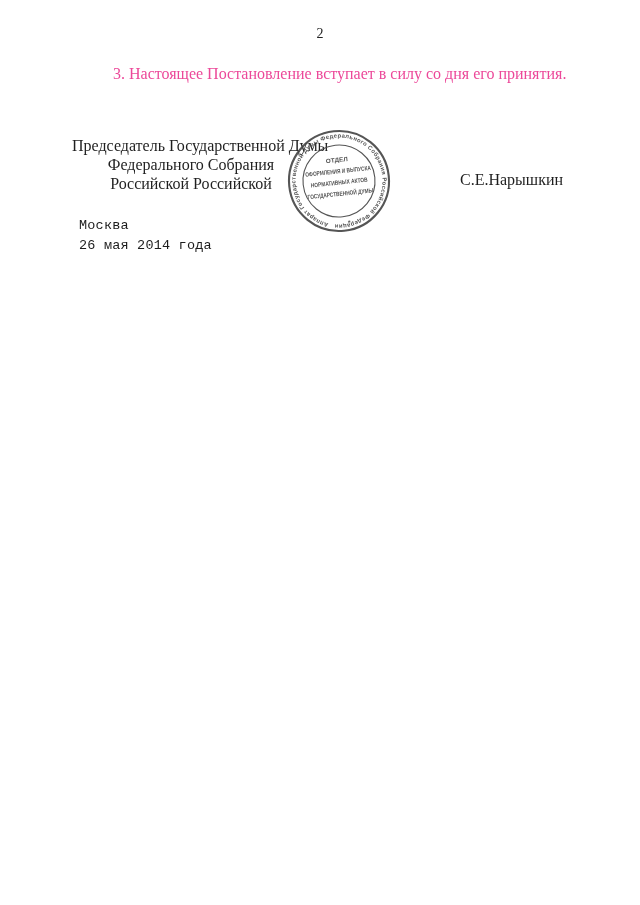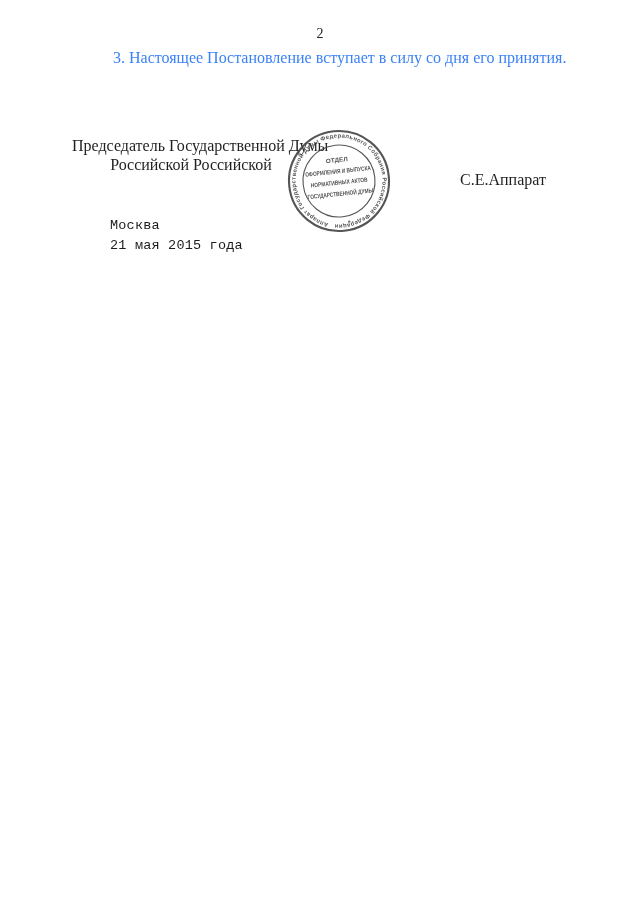--- a/index.html
+++ b/index.html
@@ -21,24 +21,24 @@
     top: 26px;
     left: 0;
     width: 640px;
     text-align: center;
     font-size: 14px;
     color: #222222;
   }
   .para {
     position: absolute;
     left: 113px;
-    top: 49px;
+    top: 65px;
     font-size: 16px;
     white-space: nowrap;
-    color: #3b82f6;
+    color: #ec4899;
   }
   .sig-block {
     position: absolute;
     left: 72px;
     top: 136px;
     width: 238px;
     text-align: center;
     font-size: 16px;
     line-height: 19px;
     color: #1f1f1f;
@@ -79,37 +79,38 @@
   .issued {
     position: absolute;
     left: 79px;
     top: 216px;
     font-family: "Liberation Mono", monospace;
     font-size: 13.5px;
     line-height: 20px;
     letter-spacing: 0.2px;
     color: #1c1c1c;
   }
-  .issued div { white-space: nowrap; margin-left: 31px; }
+  .issued div { white-space: nowrap; }
 </style>
 </head>
 <body>
 
 <div class="page">
 
   <div class="pagenum">2</div>
 
   <div class="para">3. Настоящее Постановление вступает в силу со дня его принятия.</div>
 
   <div class="sig-block">
     <div>Председатель Государственной Думы</div>
+    <div>Федерального Собрания</div>
     <div>Российской Российской</div>
   </div>
 
-  <div class="signatory">С.Е.Аппарат</div>
+  <div class="signatory">С.Е.Нарышкин</div>
 
   <svg class="stamp" viewBox="0 0 128 128" width="128" height="128" xmlns="http://www.w3.org/2000/svg">
     <g transform="rotate(-6 64 64)">
       <circle cx="64" cy="64" r="50" fill="none" stroke="#474747" stroke-width="2.1"></circle>
       <circle cx="64" cy="64" r="36" fill="none" stroke="#474747" stroke-width="1.1"></circle>
       <defs>
         <path id="ring-path" d="M 49.12 104.88 A 43.5 43.5 0 1 1 78.88 23.12 A 43.5 43.5 0 1 1 49.12 104.88" fill="none"></path>
       </defs>
       <text class="ring-text">
         <textPath href="#ring-path">Аппарат Государственной Думы Федерального Собрания Российской Федерации</textPath>
@@ -117,16 +118,16 @@
       <text class="star" x="70" y="109" text-anchor="middle">*</text>
       <text class="center-line" x="64" y="45" text-anchor="middle" font-size="6.2" textLength="22" lengthAdjust="spacingAndGlyphs">ОТДЕЛ</text>
       <text class="center-line" x="64" y="56.3" text-anchor="middle" font-size="6.2" textLength="66" lengthAdjust="spacingAndGlyphs">ОФОРМЛЕНИЯ И ВЫПУСКА</text>
       <text class="center-line" x="64" y="67.6" text-anchor="middle" font-size="6.2" textLength="57" lengthAdjust="spacingAndGlyphs">НОРМАТИВНЫХ АКТОВ</text>
       <text class="center-line" x="64" y="78.9" text-anchor="middle" font-size="6.2" textLength="66" lengthAdjust="spacingAndGlyphs">ГОСУДАРСТВЕННОЙ ДУМЫ</text>
     </g>
   </svg>
 
   <div class="issued">
     <div>Москва</div>
-    <div>21 мая 2015 года</div>
+    <div>26 мая 2014 года</div>
   </div>
 
 </div>
 
 </body></html>

